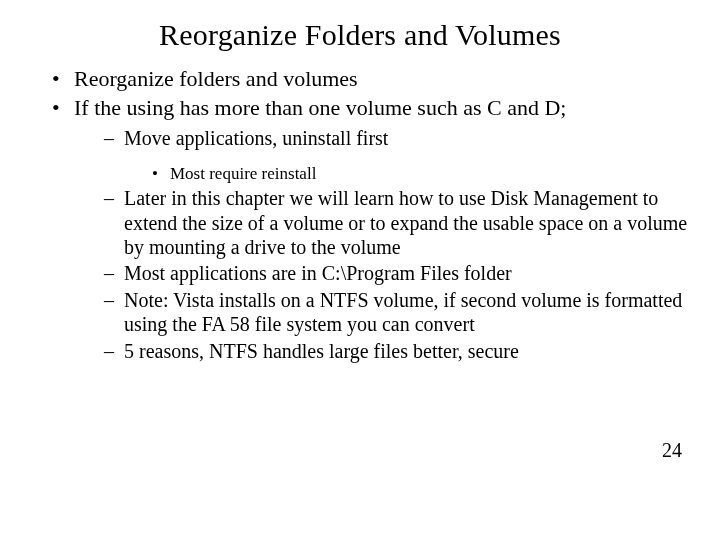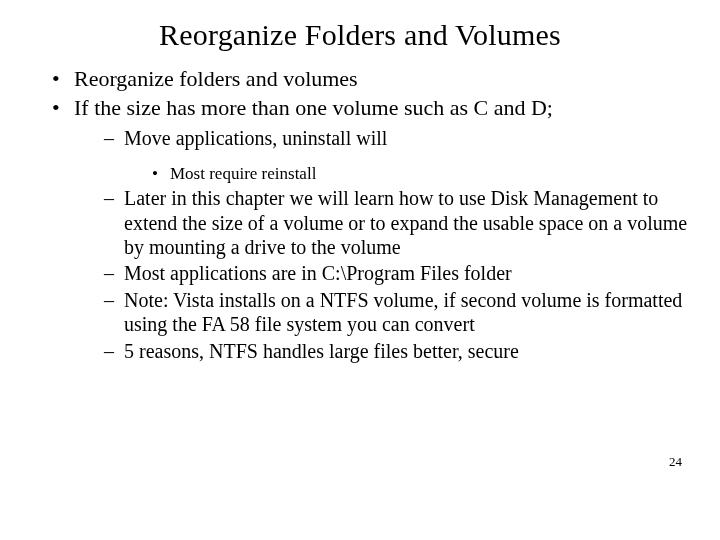--- a/index.html
+++ b/index.html
@@ -9,37 +9,37 @@
   ul { list-style: none; }
   .lvl1 { padding-left: 22px; }
   .lvl1 > li { font-size: 22px; line-height: 1.22; margin-bottom: 2px; position: relative; padding-left: 22px; }
   .lvl1 > li::before { content: "•"; position: absolute; left: 0; top: 0; font-size: 22px; }
   .lvl2 { padding-left: 30px; margin-top: 4px; }
   .lvl2 > li { font-size: 20px; line-height: 1.22; margin-bottom: 2px; position: relative; padding-left: 20px; }
   .lvl2 > li::before { content: "–"; position: absolute; left: 0; top: 0; font-size: 20px; }
   .lvl3 { padding-left: 28px; margin-top: 2px; }
   .lvl3 > li { font-size: 17px; line-height: 1.25; margin-bottom: 2px; position: relative; padding-left: 18px; margin-top: 13px; }
   .lvl3 > li::before { content: "•"; position: absolute; left: 0; top: 0; font-size: 17px; }
-  .pagenum { position: absolute; right: 38px; bottom: 70px; font-size: 13px; }
+  .pagenum { position: absolute; right: 38px; bottom: 78px; font-size: 20px; }
 </style>
 </head>
 <body>
 
 <div class="slide">
   <h1 class="title">Reorganize Folders and Volumes</h1>
 
   <ul class="lvl1">
     <li>
       <span>Reorganize folders and volumes</span>
     </li>
     <li>
-      <span>If  the size has more than one volume such as C and D;</span>
+      <span>If  the using has more than one volume such as C and D;</span>
       <ul class="lvl2">
         <li>
-          <span>Move applications, uninstall will</span>
+          <span>Move applications, uninstall first</span>
           <ul class="lvl3">
             <li>
               <span>Most require reinstall</span>
             </li>
           </ul>
         </li>
         <li>
           <span>Later in this chapter  we will learn how to use Disk Management to extend the size of a volume or to expand the usable space on a volume by mounting a drive to the volume</span>
         </li>
         <li>

